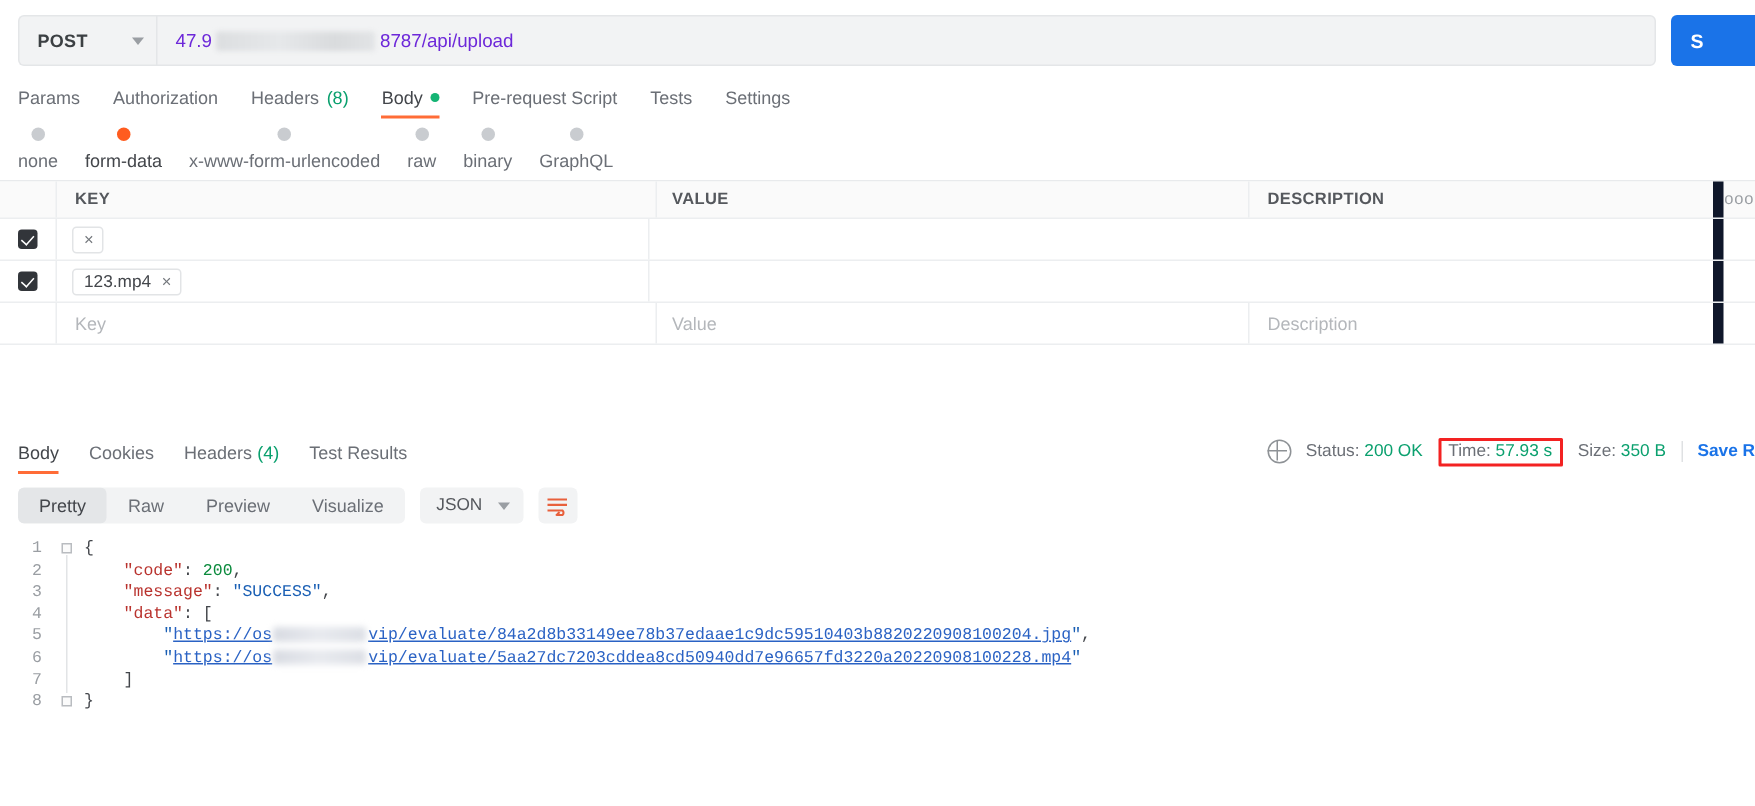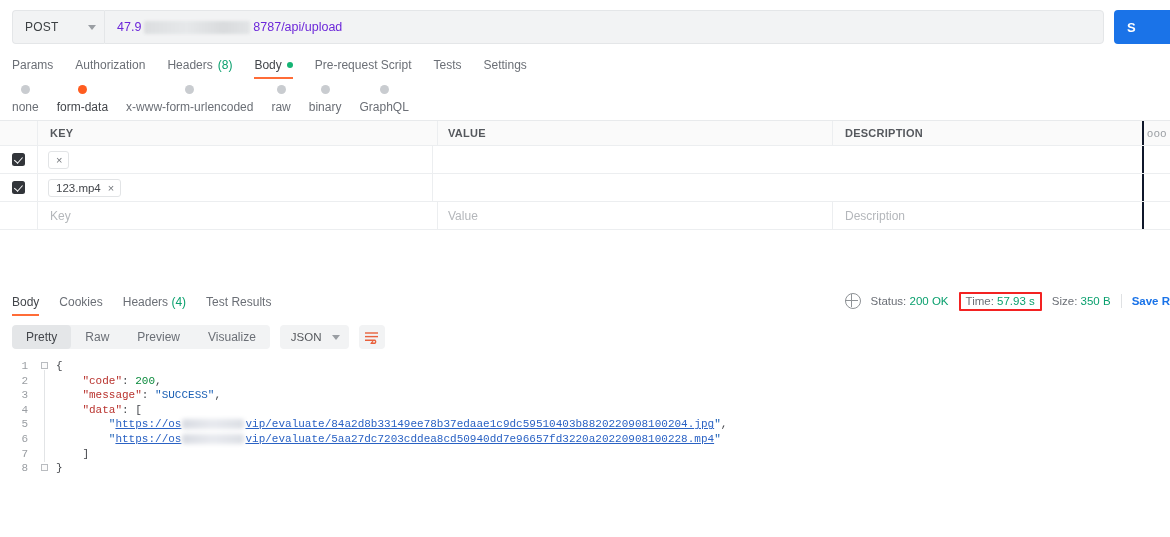--- a/index.html
+++ b/index.html
@@ -33,21 +33,21 @@
     border-radius: 4px 0 0 4px;
     display: flex;
     align-items: center;
     justify-content: space-between;
     padding: 0 8px 0 12px;
     box-sizing: border-box;
     cursor: pointer;
   }
   .method-label {
     font-size: 12px;
-    font-weight: normal;
+    font-weight: bold;
     color: #3c4043;
     letter-spacing: .2px;
   }
   .chevron {
     width: 0; height: 0;
     border-left: 4px solid transparent;
     border-right: 4px solid transparent;
     border-top: 5px solid #9a9ea3;
   }
   .url-input {
@@ -206,21 +206,21 @@
     display: flex;
     align-items: center;
     overflow: hidden;
   }
   .col-more {
     width: 28px;
     display: flex;
     align-items: center;
     justify-content: center;
     height: 100%;
-    border-left: 2px solid #0f172a;
+    border-left: 7px solid #0f172a;
     box-sizing: border-box;
   }
   .th {
     font-size: 11px;
     font-weight: bold;
     color: #55585d;
     letter-spacing: .25px;
   }
   .cell-text { font-size: 12px; color: #43464b; }
   .cell-ph { font-size: 12px; color: #b4b7bb; }

